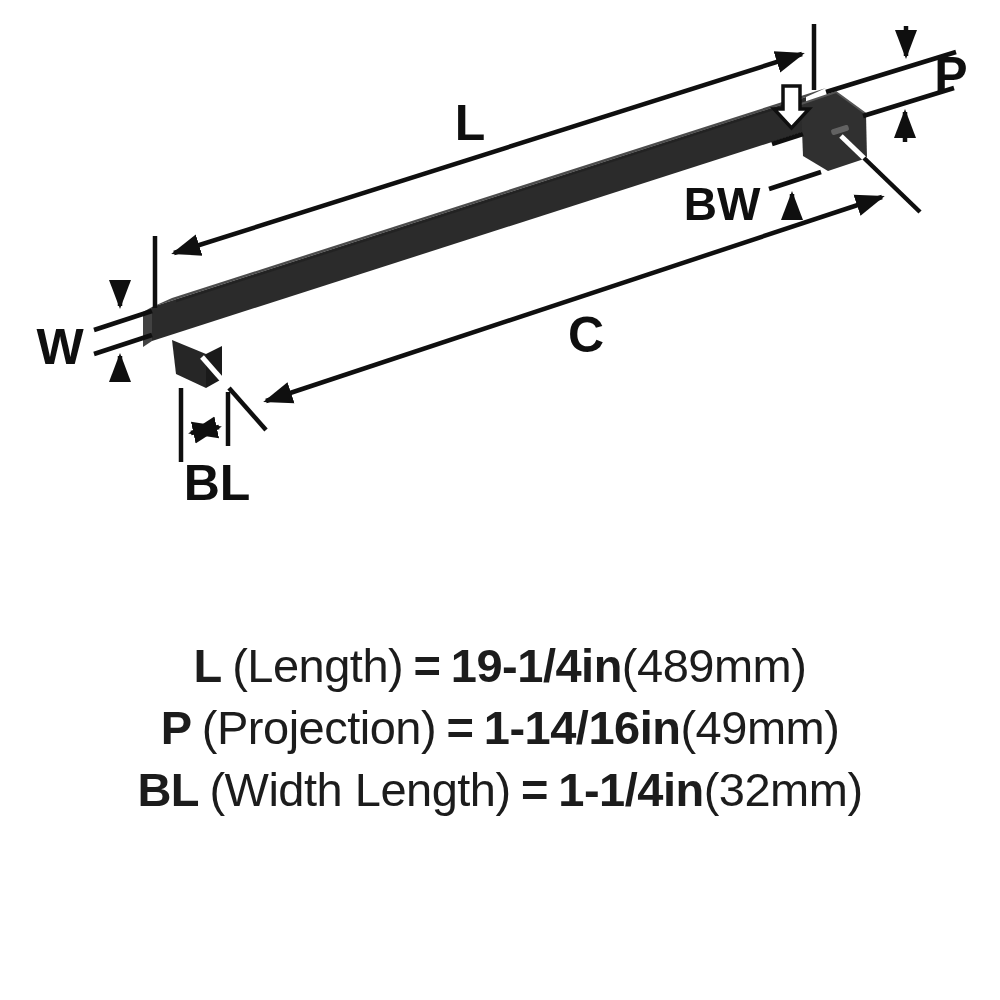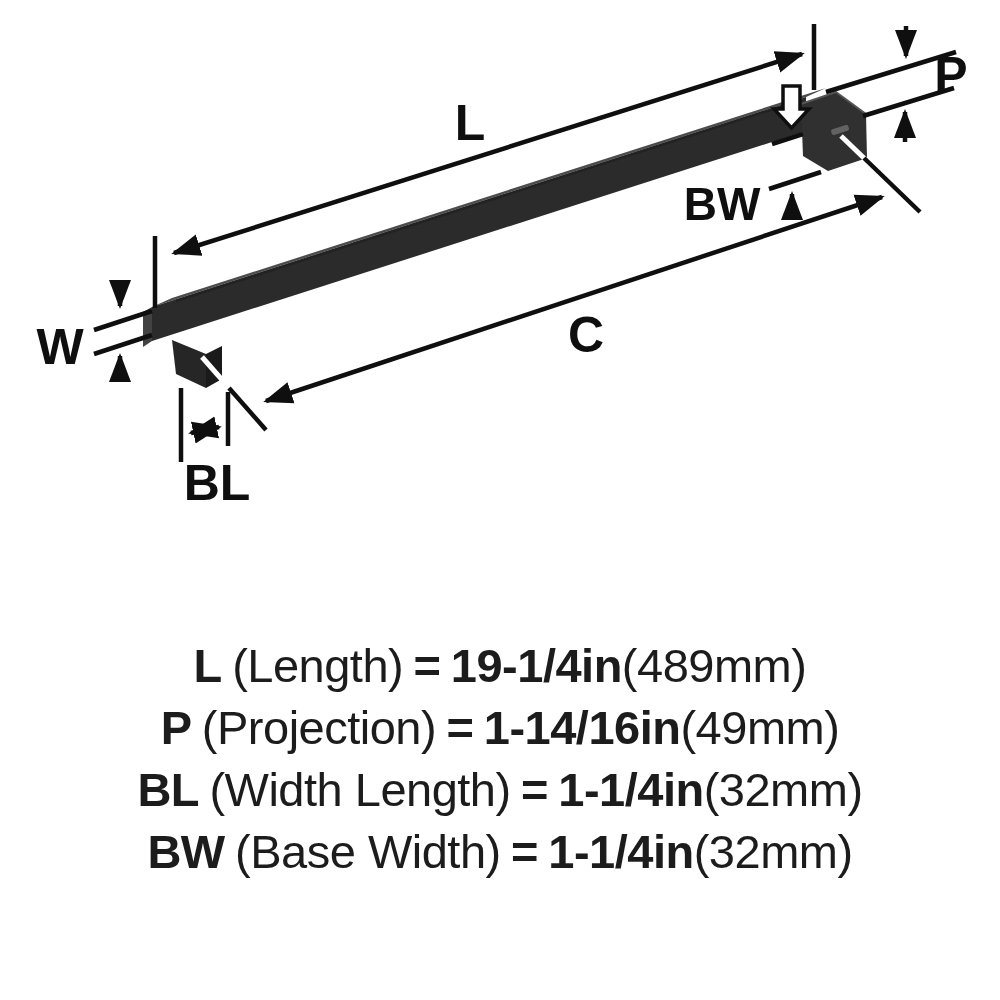--- a/index.html
+++ b/index.html
@@ -117,18 +117,15 @@
 
     <div class="spec-row">
       <span class="b sp">P</span><span class="r sp">(Projection)</span><span class="b sp">=</span><span class="b">1-14/16in</span><span class="r">(49mm)</span>
     </div>
 
 
     <div class="spec-row">
       <span class="b sp">BL</span><span class="r sp">(Width Length)</span><span class="b sp">=</span><span class="b">1-1/4in</span><span class="r">(32mm)</span>
     </div>
 
-    <div class="spec-row">
-      <span class="b sp">BW</span><span class="r sp">(Base Width)</span><span class="b sp">=</span><span class="b">1-1/4in</span><span class="r">(32mm)</span>
-    </div>
 
   </div>
 </div>
 
 </body></html>

